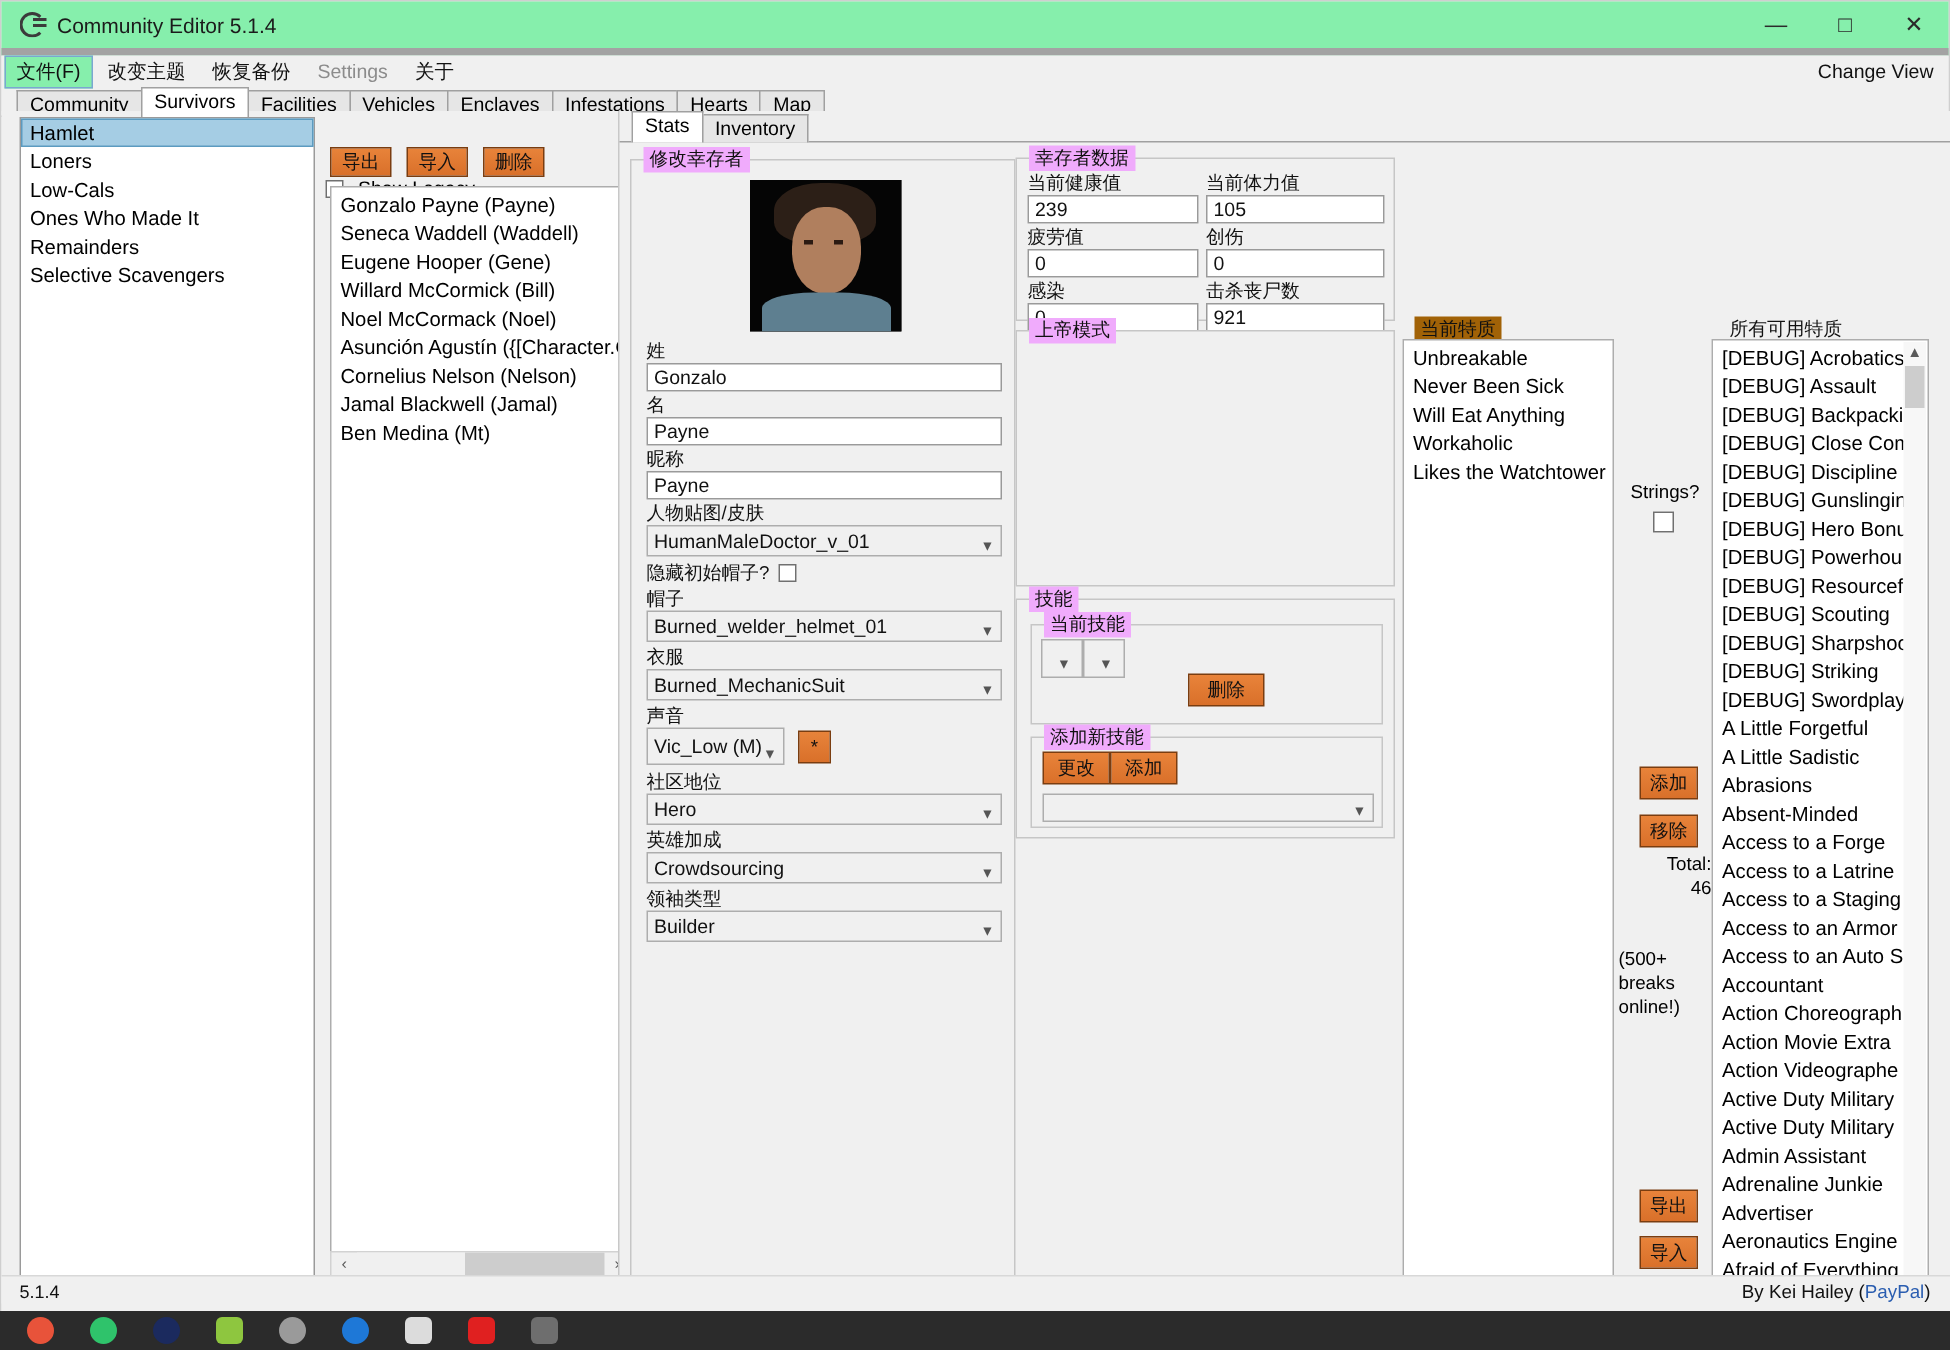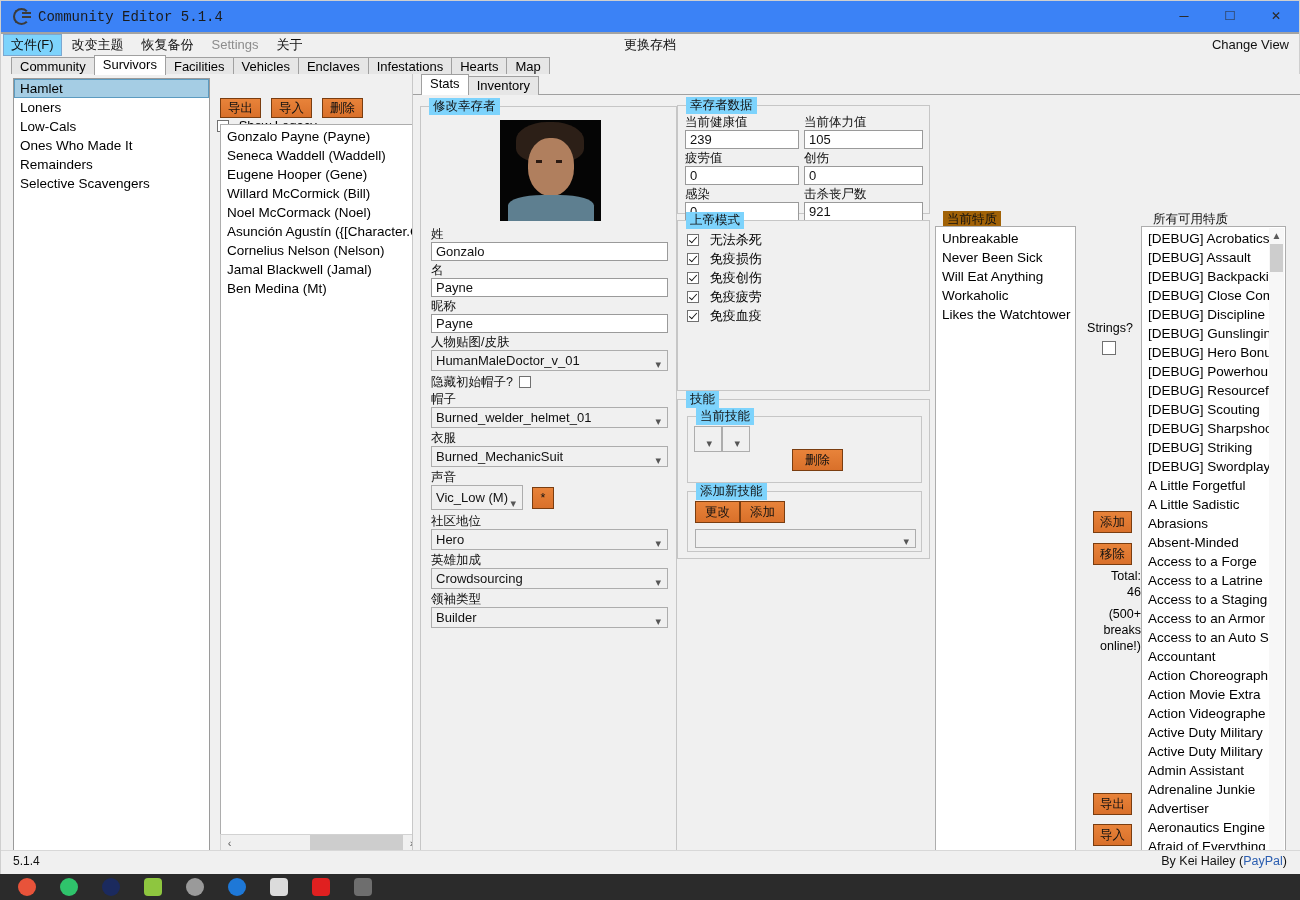--- a/index.html
+++ b/index.html
@@ -15,36 +15,36 @@
     background:linear-gradient(180deg,#7a6a52 0%,#3a3228 14%,#12100e 30%,#0c0c0c 100%);}
   #desktop .wallface{position:absolute;left:0;top:26px;width:22px;height:70px;
     background:radial-gradient(circle at 30% 45%, #e8c07a 0 22%, #b8762e 23% 38%, #2a2018 39% 100%);}
   #taskbar{position:absolute;left:0;bottom:0;width:1300px;height:26px;background:#2b2b2b;}
   #taskbar .tb-icons{display:flex;align-items:center;gap:24px;padding-left:18px;height:26px;}
   #taskbar .tb{width:18px;height:18px;border-radius:4px;}
 
   
   #window{position:absolute;left:0;top:0;width:1300px;height:876px;background:#f0f0f0;
     box-sizing:border-box;border:1px solid #cfcfcf;}
-  #titlebar{height:31px;background:#3b82f6;display:flex;align-items:center;
-    border-bottom:2px solid #a3a3a3;font-family:Liberation Mono, monospace;}
+  #titlebar{height:31px;background:#86efac;display:flex;align-items:center;
+    border-bottom:5px solid #a3a3a3;}
   #titlebar .app-icon{width:17px;height:17px;margin-left:12px;margin-right:8px;position:relative;}
   #titlebar .app-icon .g{position:absolute;inset:0;border:2.4px solid #3b3b3b;border-radius:50%;
      border-right-color:transparent;}
   #titlebar .app-icon .e{position:absolute;right:-1px;top:4px;width:9px;height:2px;background:#3b3b3b;
      box-shadow:0 4px 0 #3b3b3b;}
   #titlebar .title{font-size:14px;color:#1b1b1b;}
   #titlebar .wbtns{margin-left:auto;display:flex;height:31px;}
   #titlebar .wbtn{width:46px;height:31px;display:flex;align-items:center;justify-content:center;
      font-size:15px;color:#2b2b2b;line-height:1;}
 
   
   #menurow{height:21px;background:#f0f0f0;display:flex;align-items:center;position:relative;}
   .menu-item{padding:2px 8px;font-size:13px;color:#111;margin-left:2px;}
-  .menu-item.selected{background:#7dd3fc;border:1px solid #7aa7d1;padding:1px 7px;}
+  .menu-item.selected{background:#86efac;border:1px solid #7aa7d1;padding:1px 7px;}
   .menu-item.dim{color:#8c8c8c;}
   #menurow .center-label{position:absolute;left:0;right:0;text-align:center;font-size:13px;color:#111;
     pointer-events:none;}
   #menurow .right-label{margin-left:auto;margin-right:10px;font-size:13px;color:#111;}
 
   
   #tabstrip{height:20px;background:#f0f0f0;display:flex;align-items:flex-end;padding-left:10px;
     border-bottom:1px solid #a0a0a0;box-sizing:border-box;}
   .ttab{border:1px solid #a0a0a0;border-bottom:none;background:#e6e6e6;padding:1px 8px 2px 8px;
      font-size:13px;margin-right:-1px;position:relative;top:1px;height:18px;box-sizing:border-box;
@@ -80,21 +80,21 @@
   
   .panel-right{position:absolute;left:411px;top:0;width:889px;height:795px;background:#f0f0f0;
      border-left:1px solid #c8c8c8;}
   #subtabstrip{height:21px;display:flex;align-items:flex-end;padding-left:8px;box-sizing:border-box;
      border-bottom:1px solid #a0a0a0;}
   .stab{border:1px solid #a0a0a0;border-bottom:none;background:#e6e6e6;padding:1px 8px;font-size:13px;
      margin-right:-1px;height:19px;box-sizing:border-box;line-height:16px;position:relative;top:1px;}
   .stab.active{background:#fff;height:21px;z-index:3;}
 
   .group{position:absolute;border:1px solid #c6c6c6;background:#f0f0f0;box-sizing:border-box;}
-  .group>.glabel{position:absolute;top:-9px;left:8px;background:#7dd3fc;padding:0 4px;font-size:12.5px;color:#111;}
+  .group>.glabel{position:absolute;top:-9px;left:8px;background:#f0abfc;padding:0 4px;font-size:12.5px;color:#111;}
 
   .fld-label{font-size:12.5px;color:#111;line-height:15px;}
   .tinput{background:#fff;border:1px solid #9a9a9a;height:19px;box-sizing:border-box;font-size:13px;
      padding:0 4px;line-height:17px;color:#111;overflow:hidden;white-space:nowrap;}
   .tcombo{background:#f0f0f0;border:1px solid #adadad;height:21px;box-sizing:border-box;font-size:13px;
      padding:0 4px;line-height:19px;color:#111;position:relative;white-space:nowrap;overflow:hidden;}
   .tcombo .car{position:absolute;right:6px;top:4px;color:#555;font-size:11px;}
 
   #avatar{position:absolute;left:79px;top:13px;width:101px;height:101px;background:#000;overflow:hidden;}
   #avatar .bg{position:absolute;inset:0;background:#050505;}
@@ -143,21 +143,20 @@
       <div class="wbtn close">✕</div>
     </div>
   </div>
 
   <div id="menurow">
     <div class="menu-item selected">文件(F)</div>
     <div class="menu-item">改变主题</div>
     <div class="menu-item">恢复备份</div>
     <div class="menu-item dim">Settings</div>
     <div class="menu-item">关于</div>
-    <div class="center-label">更换存档</div>
     <div class="right-label">Change View</div>
   </div>
 
   <div id="tabstrip">
     <div class="ttab">Community</div>
     <div class="ttab active">Survivors</div>
     <div class="ttab">Facilities</div>
     <div class="ttab">Vehicles</div>
     <div class="ttab">Enclaves</div>
     <div class="ttab">Infestations</div>
@@ -320,42 +319,20 @@
             <div style="width:119px;">
               <div class="fld-label">击杀丧尸数</div>
               <div class="tinput" style="width:119px;">921</div>
             </div>
           </div>
         </div>
       </div>
 
       <div class="group" style="left:264px;top:146px;width:253px;height:171px;">
         <div class="glabel">上帝模式</div>
-        <div style="position:absolute;left:9px;top:9px;">
-          <div style="line-height:19px;">
-            <span class="chk on"></span>
-            <span style="margin-left:7px;">无法杀死</span>
-          </div>
-          <div style="line-height:19px;">
-            <span class="chk on"></span>
-            <span style="margin-left:7px;">免疫损伤</span>
-          </div>
-          <div style="line-height:19px;">
-            <span class="chk on"></span>
-            <span style="margin-left:7px;">免疫创伤</span>
-          </div>
-          <div style="line-height:19px;">
-            <span class="chk on"></span>
-            <span style="margin-left:7px;">免疫疲劳</span>
-          </div>
-          <div style="line-height:19px;">
-            <span class="chk on"></span>
-            <span style="margin-left:7px;">免疫血疫</span>
-          </div>
-        </div>
       </div>
 
       <div class="group" style="left:264px;top:325px;width:253px;height:160px;">
         <div class="glabel">技能</div>
 
         <div class="group" style="left:9px;top:16px;width:235px;height:67px;">
           <div class="glabel">当前技能</div>
           <div style="position:absolute;left:6px;top:9px;display:flex;">
             <div class="tcombo" style="width:28px;height:26px;">
               <span class="car" style="right:9px;top:7px;">▾</span>
@@ -395,21 +372,21 @@
         <div style="position:absolute;left:0;top:215px;width:62px;text-align:center;font-size:12.5px;">Strings?</div>
         <span class="chk" style="position:absolute;left:23px;top:235px;width:14px;height:14px;"></span>
 
         <div class="btn-orange" style="position:absolute;left:14px;top:405px;padding:3px 6px;">添加</div>
         <div class="btn-orange" style="position:absolute;left:14px;top:437px;padding:3px 6px;">移除</div>
 
         <div style="position:absolute;left:0;top:462px;width:62px;text-align:right;font-size:12.5px;line-height:16px;">
           <div>Total:</div>
           <div>46</div>
         </div>
-        <div style="position:absolute;left:0;top:500px;width:62px;text-align:right;font-size:12.5px;line-height:16px;">
+        <div style="position:absolute;left:0;top:525px;width:62px;text-align:left;font-size:12.5px;line-height:16px;">
           <div>(500+</div>
           <div>breaks</div>
           <div>online!)</div>
         </div>
 
         <div class="btn-orange" style="position:absolute;left:14px;top:687px;padding:3px 6px;">导出</div>
         <div class="btn-orange" style="position:absolute;left:14px;top:718px;padding:3px 6px;">导入</div>
       </div>
 
 

